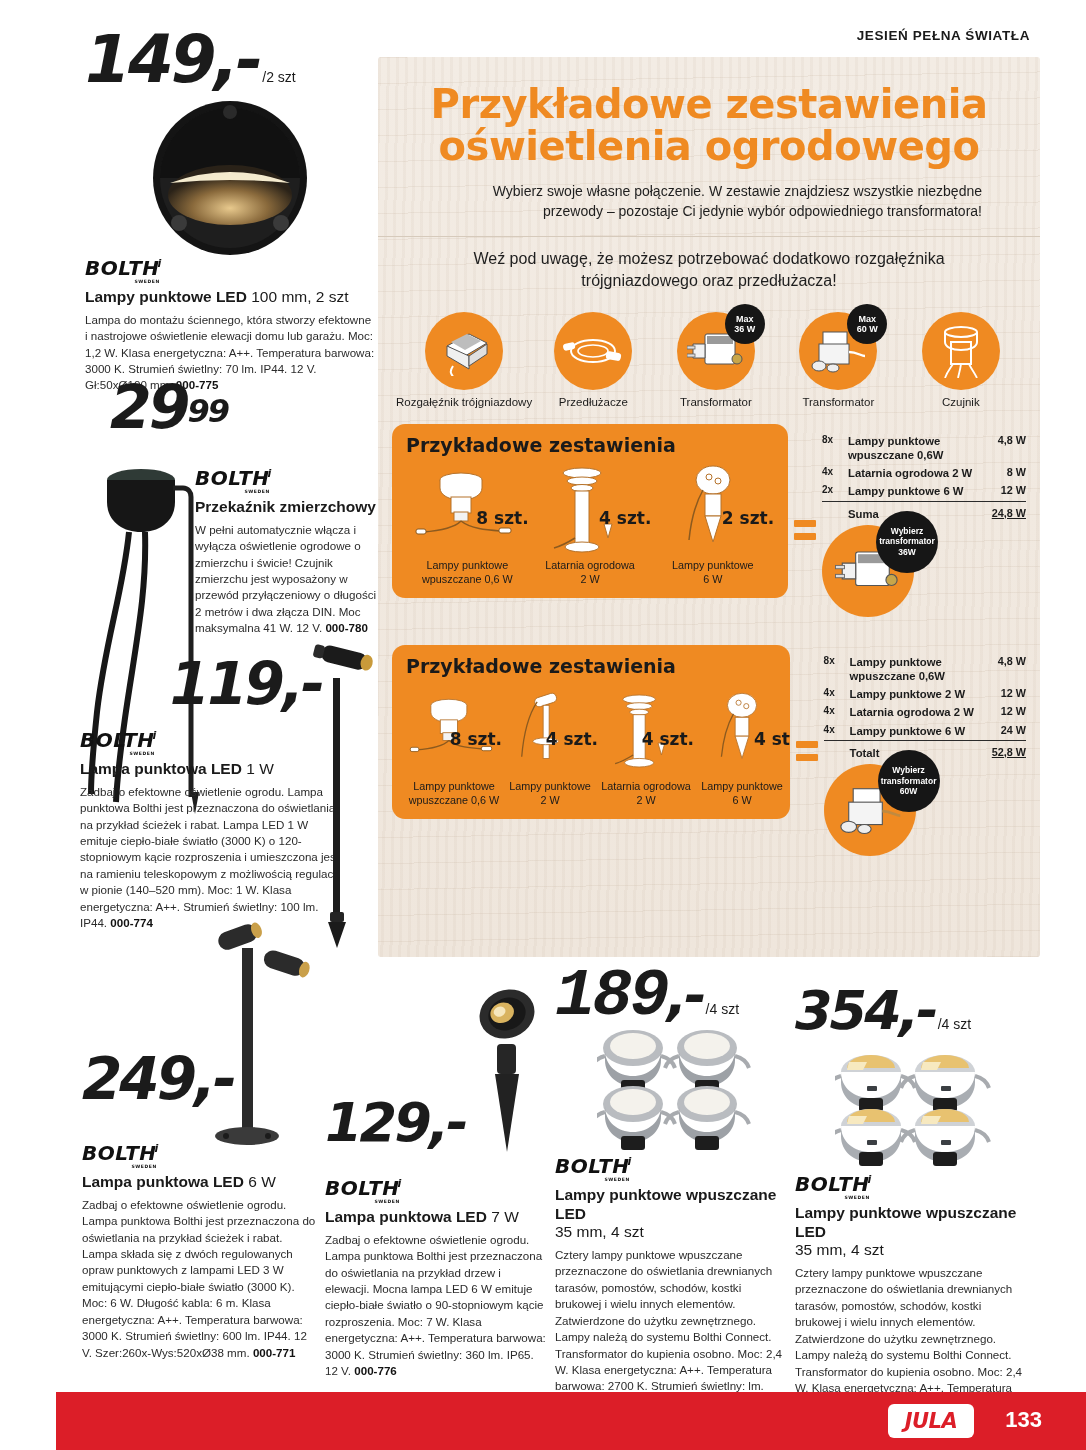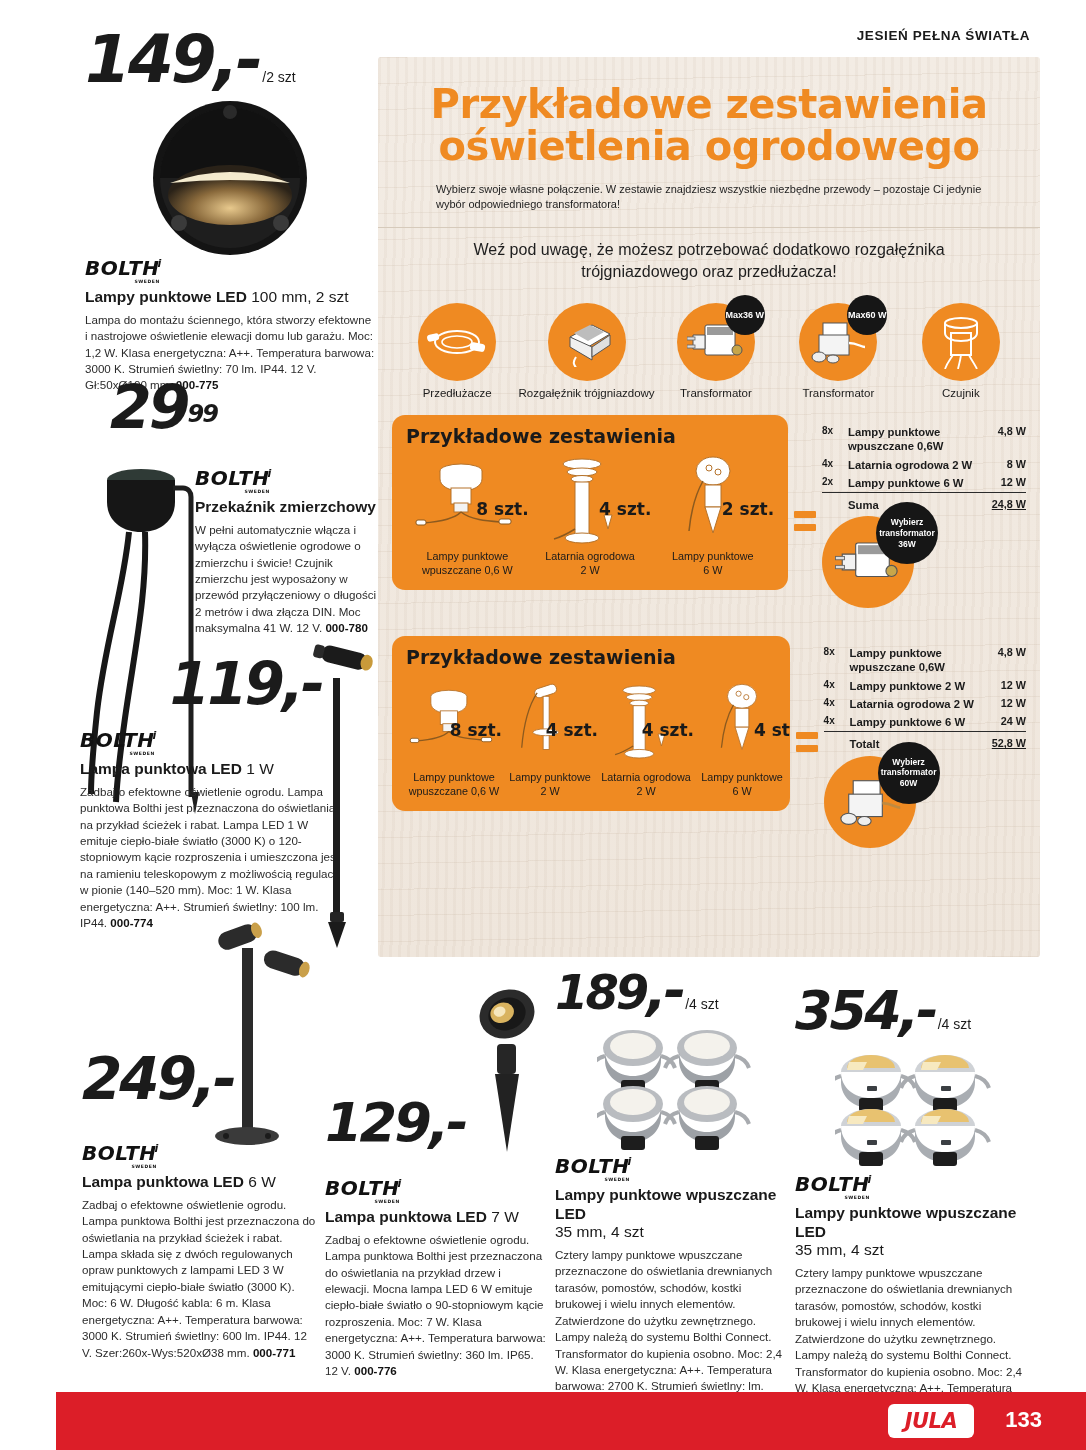--- a/index.html
+++ b/index.html
@@ -80,22 +80,22 @@
     overflow:hidden;
   }
   .panel-title{
     margin:26px 20px 0; text-align:center;
     color:#ef8a22;
     font-family:"DejaVu Sans", sans-serif;
     font-weight:bold; font-size:40px; line-height:1.06;
     letter-spacing:-.5px;
   }
   .panel-lead{
-    margin:14px 58px 0; text-align:left;
-    font-size:11px; line-height:1.42; color:#1e1e1e;
+    margin:14px 58px 0; text-align:right;
+    font-size:14px; line-height:1.42; color:#1e1e1e;
   }
   .panel-rule{ margin:14px 0 0; height:1px; background:#d6cabb; }
   .panel-note{
     margin:11px 45px 0; text-align:center;
     font-size:16px; line-height:1.38; color:#1e1e1e;
   }
 
   
   .icon-row{ display:flex; margin:20px 18px 0; }
   .icon-cell{ flex:1; text-align:center; position:relative; }
@@ -104,21 +104,21 @@
     background:#ef8a22; margin:0 auto;
     display:flex; align-items:center; justify-content:center;
     position:relative;
   }
   .icon-cap{ font-size:11.5px; margin-top:6px; color:#1b1b1b; white-space:nowrap;}
   .maxbadge{
     position:absolute; top:-8px; right:-10px;
     width:40px; height:40px; border-radius:50%;
     background:#161616; color:#fff;
     font-size:9px; font-weight:bold; line-height:1.12;
-    display:flex; align-items:center; justify-content:center;
+    display:flex; flex-direction:column; align-items:center; justify-content:center;
   }
 
   
   .setwrap{ display:flex; margin:16px 14px 0; align-items:flex-start; }
   .setbox{
     background:#ef8a22; border-radius:13px;
     width:398px; padding:10px 14px 12px;
     position:relative;
   }
   .setbox h3{
@@ -228,21 +228,21 @@
     <div class="prod-title">
       <span>Lampy punktowe LED</span> <span class="light">100 mm, 2 szt</span>
     </div>
     <div class="prod-desc">
       <span>Lampa do montażu ściennego, która stworzy efektowne i nastrojowe oświetlenie elewacji domu lub garażu. Moc: 1,2 W. Klasa energetyczna: A++. Temperatura barwowa: 3000 K. Strumień świetlny: 70 lm. IP44. 12 V. Gł:50xØ100 mm. </span><b>000-775</b>
     </div>
   </div>
 
   <div class="col" style="left:110px; top:382px; width:270px;">
     <div style="height:62px;">
-      <span class="price" style="font-size:60px;">29</span><span class="price-sup" style="font-size:24px;">99</span>
+      <span class="price" style="font-size:60px;">29</span><span class="price-sup" style="font-size:32px;">99</span>
     </div>
     <div style="position:relative;">
       <div style="position:absolute; left:-25px; top:10px;">
         <svg width="140" height="370" viewBox="0 0 140 370">
           <ellipse cx="56" cy="26" rx="34" ry="11" fill="#2f3a36"></ellipse>
           <path d="M22 26v22c0 18 14 30 34 30s34-12 34-30V26z" fill="#161616"></path>
           <path d="M88 34h10c5 0 8 4 8 9v300" stroke="#1e1e1e" stroke-width="5" fill="none"></path>
           <path d="M106 338l4 22 4-22z" fill="#1e1e1e"></path>
           <path d="M44 78c-6 60 -24 110 -32 180 -4 38 -6 62 -6 82" stroke="#171717" stroke-width="6" fill="none"></path>
           <path d="M60 78c2 62 -10 116 -20 186 -5 36 -8 62 -9 84" stroke="#171717" stroke-width="6" fill="none"></path>
@@ -300,41 +300,41 @@
   </div>
 
   <div class="panel-lead">Wybierz swoje własne połączenie. W zestawie znajdziesz wszystkie niezbędne przewody – pozostaje Ci jedynie wybór odpowiedniego transformatora!</div>
   <div class="panel-rule"></div>
   <div class="panel-note">Weź pod uwagę, że możesz potrzebować dodatkowo rozgałęźnika trójgniazdowego oraz przedłużacza!</div>
 
   <div class="icon-row">
 
     <div class="icon-cell">
       <div class="icon-disc">
-        <svg width="62" height="44" viewBox="0 0 62 44">
-          <ellipse cx="31" cy="22" rx="22" ry="11" fill="none" stroke="#fff" stroke-width="2"></ellipse>
-          <ellipse cx="31" cy="22" rx="15" ry="6" fill="none" stroke="#fff" stroke-width="1.6"></ellipse>
-          <rect x="1" y="14" width="12" height="7" rx="3" fill="#fff" transform="rotate(-12 7 17)"></rect>
-          <rect x="44" y="23" width="15" height="8" rx="3" fill="#fff" transform="rotate(10 51 27)"></rect>
-        </svg>
-      </div>
-      <div class="icon-cap">Przedłużacze</div>
-    </div>
-
-    <div class="icon-cell">
-      <div class="icon-disc">
         <svg width="58" height="50" viewBox="0 0 58 50">
           <path d="M12 20l22-12 18 9-22 13z" fill="#fff" stroke="#555" stroke-width="1"></path>
           <path d="M12 20v10l22 13V30z" fill="#f0f0f0" stroke="#555" stroke-width="1"></path>
           <path d="M34 30l18-12v10L34 40z" fill="#e0e0e0" stroke="#555" stroke-width="1"></path>
           <path d="M16 16l16-8 14 7-16 9z" fill="#bdbdbd"></path>
           <path d="M18 40c-4 6-2 8 1 12" stroke="#fff" stroke-width="2" fill="none"></path>
         </svg>
       </div>
       <div class="icon-cap">Rozgałęźnik trójgniazdowy</div>
+    </div>
+
+    <div class="icon-cell">
+      <div class="icon-disc">
+        <svg width="62" height="44" viewBox="0 0 62 44">
+          <ellipse cx="31" cy="22" rx="22" ry="11" fill="none" stroke="#fff" stroke-width="2"></ellipse>
+          <ellipse cx="31" cy="22" rx="15" ry="6" fill="none" stroke="#fff" stroke-width="1.6"></ellipse>
+          <rect x="1" y="14" width="12" height="7" rx="3" fill="#fff" transform="rotate(-12 7 17)"></rect>
+          <rect x="44" y="23" width="15" height="8" rx="3" fill="#fff" transform="rotate(10 51 27)"></rect>
+        </svg>
+      </div>
+      <div class="icon-cap">Przedłużacze</div>
     </div>
 
     <div class="icon-cell">
       <div class="icon-disc">
         <svg width="58" height="50" viewBox="0 0 58 50">
           <rect x="18" y="8" width="30" height="30" rx="2" fill="#fff" stroke="#555"></rect>
           <rect x="20" y="10" width="26" height="8" fill="#9a9a9a"></rect>
           <path d="M6 18h12v14H6z" fill="#f2f2f2" stroke="#555"></path>
           <rect x="0" y="20" width="8" height="3" fill="#ddd" stroke="#666" stroke-width=".8"></rect>
           <rect x="0" y="28" width="8" height="3" fill="#ddd" stroke="#666" stroke-width=".8"></rect>
@@ -697,21 +697,21 @@
     <div class="prod-title">
       <span>Lampa punktowa LED</span> <span class="light">7 W</span>
     </div>
     <div class="prod-desc">
       <span>Zadbaj o efektowne oświetlenie ogrodu. Lampa punktowa Bolthi jest przeznaczona do oświetlania na przykład drzew i elewacji. Mocna lampa LED 6 W emituje ciepło-białe światło o 90-stopniowym kącie rozproszenia. Moc: 7 W. Klasa energetyczna: A++. Temperatura barwowa: 3000 K. Strumień świetlny: 360 lm. IP65. 12 V. </span><b>000-776</b>
     </div>
   </div>
 
   <div class="col" style="left:555px; top:8px; width:232px;">
     <div style="height:58px;">
-      <span class="price" style="font-size:48px;">189</span><span class="price dash" style="font-size:54px;">,-</span><span class="per">/4 szt</span>
+      <span class="price" style="font-size:67px;font-family:Liberation Mono, monospace;">189</span><span class="price dash" style="font-size:54px;">,-</span><span class="per">/4 szt</span>
     </div>
     <div style="height:128px; position:relative;">
       <svg width="180" height="128" viewBox="0 0 180 128" style="margin-left:42px;">
         <g id="s1">
           <ellipse cx="36" cy="22" rx="30" ry="18" fill="#b9bcc0"></ellipse>
           <ellipse cx="36" cy="20" rx="23" ry="13" fill="#f4f2ec"></ellipse>
           <path d="M8 24c0 16 13 26 28 26s28-10 28-26v10c0 16-13 26-28 26S8 50 8 34z" fill="#9da1a6"></path>
           <rect x="24" y="54" width="24" height="14" rx="3" fill="#1d1d1d"></rect>
           <path d="M64 30c8 2 12 6 14 12" stroke="#a8abaf" stroke-width="4" fill="none"></path>
           <path d="M8 30c-8 2-12 6-14 12" stroke="#a8abaf" stroke-width="4" fill="none"></path>

